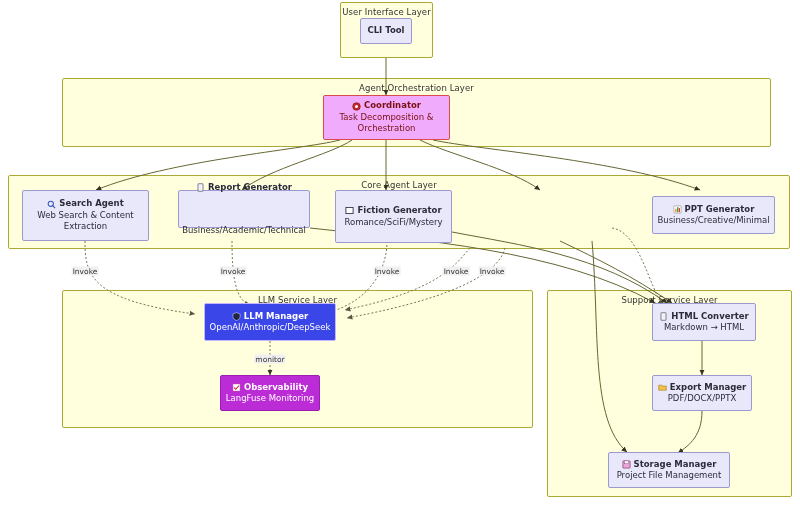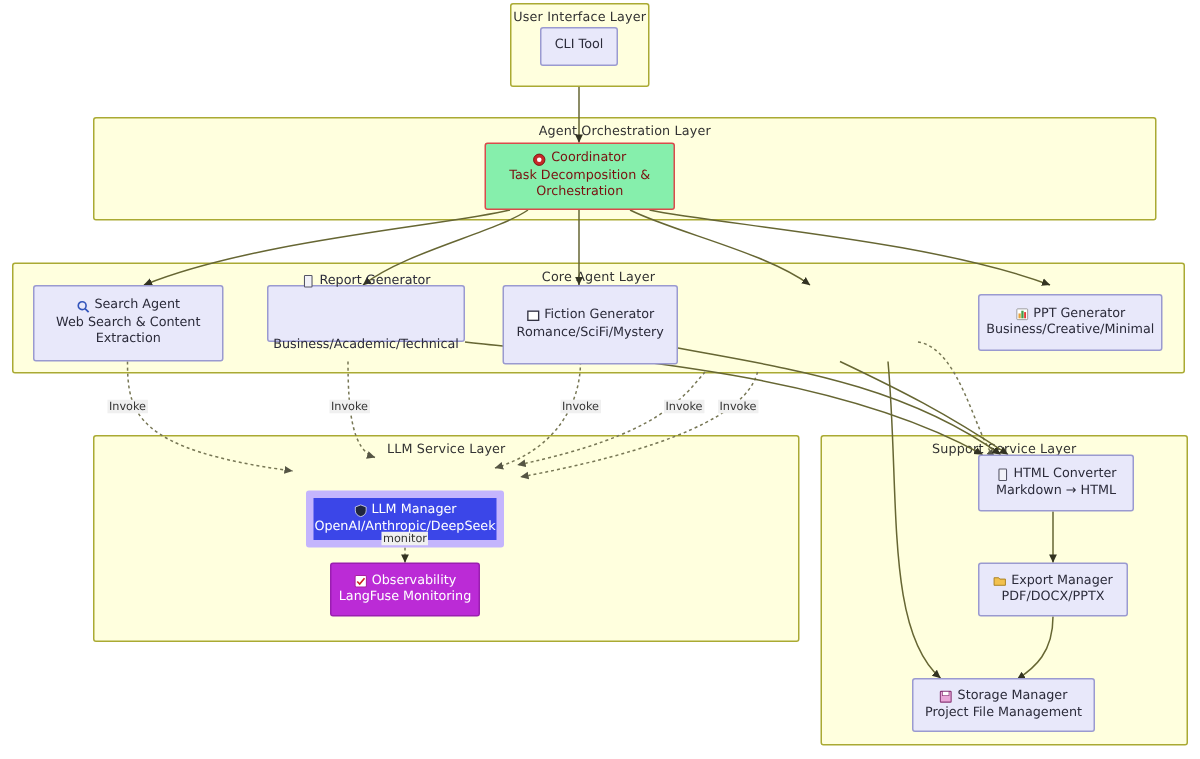--- a/index.html
+++ b/index.html
@@ -8,24 +8,24 @@
        -webkit-font-smoothing:antialiased;}
   #canvas{position:absolute;left:0;top:0;width:800px;height:506px;border-radius:19px;}
   svg.edges{position:absolute;left:0;top:0;width:800px;height:506px;pointer-events:none;}
 
   .subgraph{position:absolute;background:#ffffde;border:1px solid #aaaa33;border-radius:2px;box-sizing:border-box;}
   .sg-title{position:absolute;left:0;right:0;top:4px;text-align:center;font-size:8.5px;color:#333333;letter-spacing:.1px;}
 
   .node{position:absolute;box-sizing:border-box;border-radius:2px;display:flex;flex-direction:column;
         align-items:center;justify-content:center;text-align:center;line-height:1.35;}
   .node.lav{background:#e8e8fa;border:1px solid #9a9ad0;color:#2b2b3a;}
-  .node.coord{background:#86efac;border:1px solid #d94b4b;color:#7a1010;}
-  .node.llm{background:#3b46e8;border:5px solid #c4b5fd;color:#ffffff;margin-top:24px;}
+  .node.coord{background:#f0abfc;border:1px solid #d94b4b;color:#7a1010;}
+  .node.llm{background:#3b46e8;border:1px solid #c4b5fd;color:#ffffff;}
   .node.obs{background:#bb2bd6;border:1px solid #9a1fb0;color:#ffffff;}
-  .n-title{font-size:8.5px;white-space:nowrap;display:flex;align-items:center;gap:3px;}
+  .n-title{font-size:8.5px;white-space:nowrap;display:flex;align-items:center;gap:3px;font-weight:bold;}
   .n-sub{font-size:8.5px;white-space:nowrap;}
   .n-sub.wrap{white-space:normal;}
 
   .ico{display:inline-block;width:9px;height:9px;position:relative;flex:none;}
   .ico svg{display:block;width:9px;height:9px;}
 
   .edge-label{position:absolute;font-size:7.5px;color:#333;background:#f0f0f0;
               padding:0 1px;transform:translate(-50%,-50%);white-space:nowrap;}
 </style>
 </head>

